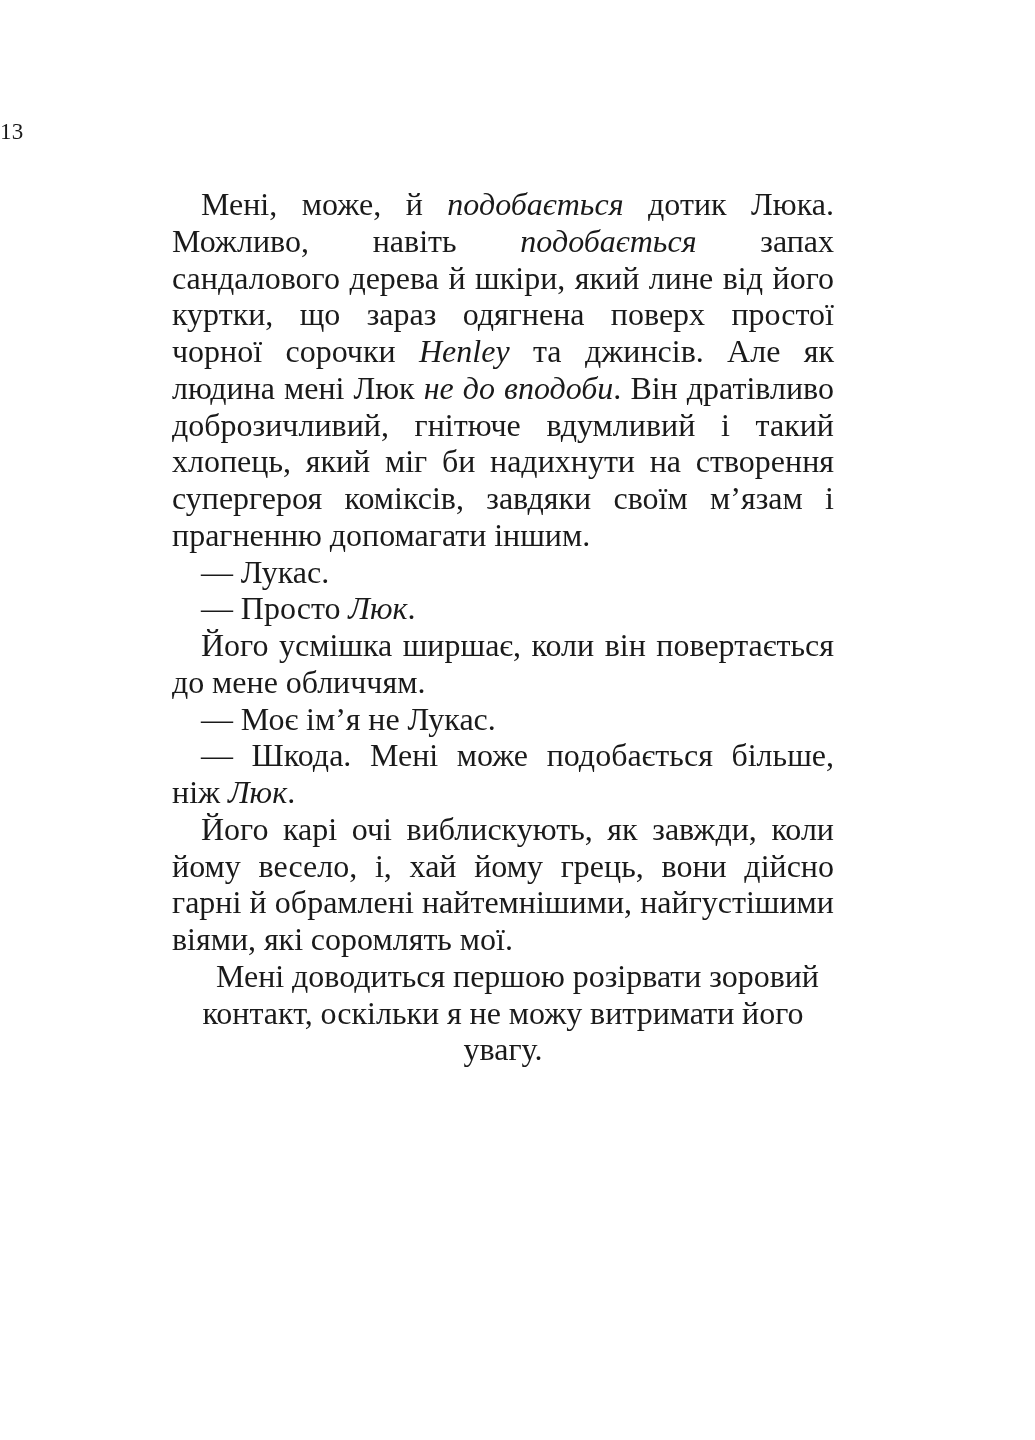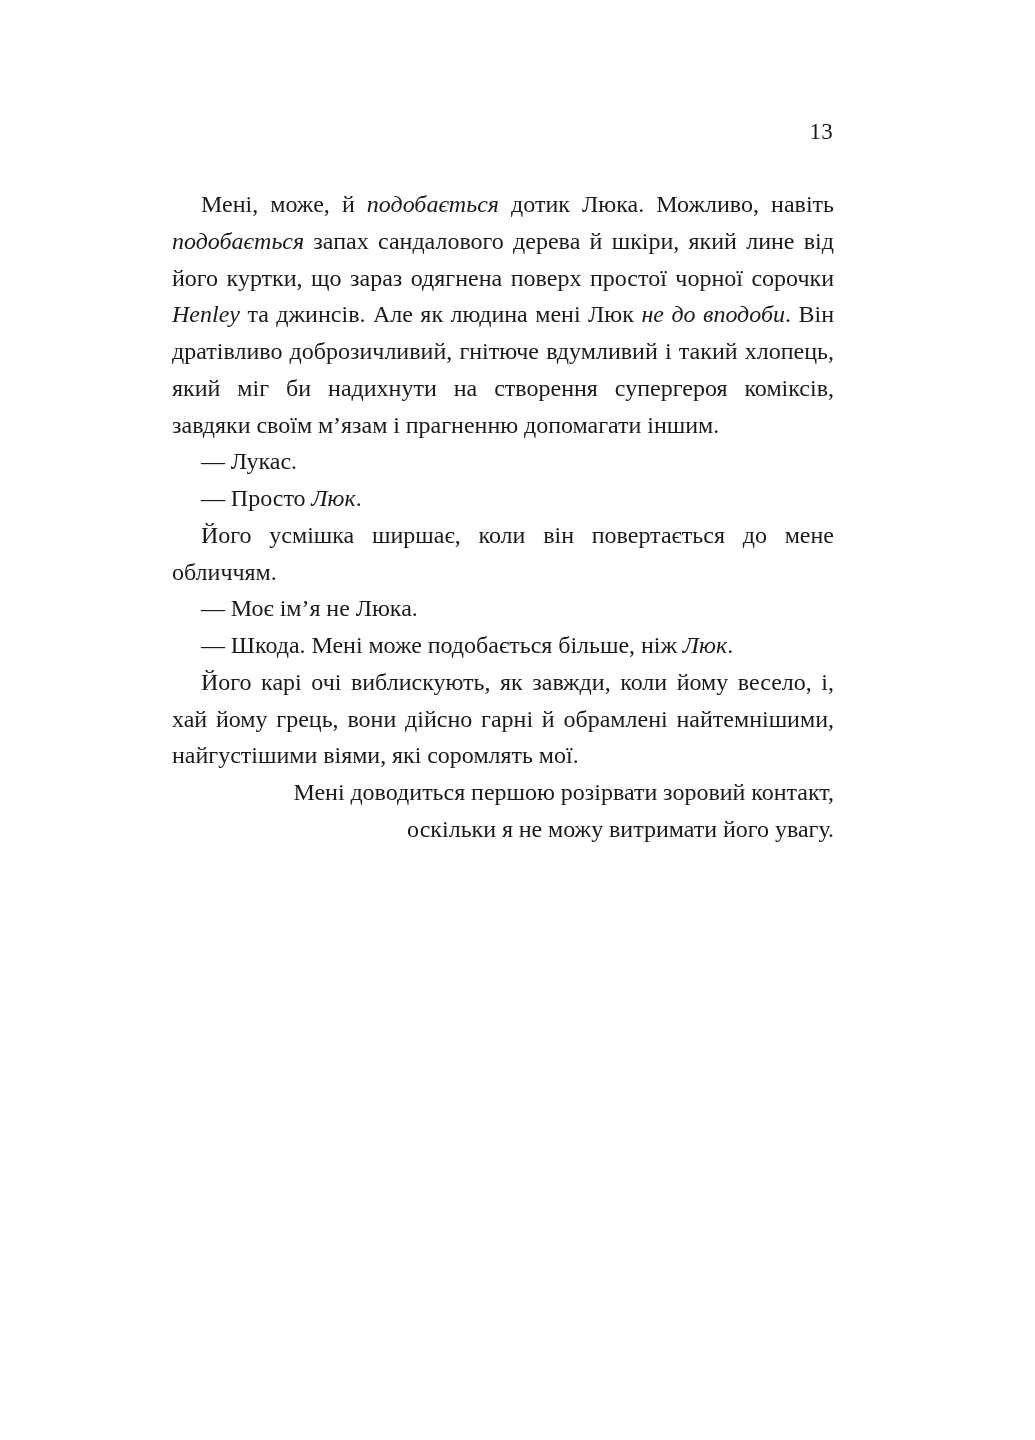--- a/index.html
+++ b/index.html
@@ -15,64 +15,63 @@
     font-family: "Liberation Serif", "DejaVu Serif", serif;
     color: #1a1a1a;
     overflow: hidden;
     -webkit-font-smoothing: antialiased;
   }
   .folio {
     position: absolute;
     top: 118px;
     left: 0;
     width: 833px;
-    text-align: right;
     font-size: 23px;
     line-height: 28px;
     color: #1a1a1a;
     letter-spacing: 0.3px;
   }
   .textblock {
     position: absolute;
     top: 186px;
     left: 172px;
     width: 662px;
-    font-size: 24px;
+    font-size: 32px;
     line-height: 36.75px;
     text-align: justify;
     text-justify: inter-word;
     color: #1a1a1a;
     word-spacing: -0.2px;
   }
   .textblock p {
     margin: 0;
     text-indent: 29px;
     text-align: justify;
   }
   .textblock p:last-child {
     text-align: justify;
   }
   .textblock p.last-short {
-    text-align: right;
+    text-align: center;
   }
   em, .ital {
     font-style: italic;
   }
 </style>
 </head>
 <body>
 
 <div class="page">
 
   <div class="folio">13</div>
 
   <div class="textblock">
       <p><span>Мені, може, й </span><em>подобається</em><span> дотик Люка. Можливо, навіть </span><em>подобається</em><span> запах сандалового дерева й шкіри, який лине від його куртки, що зараз одягнена поверх простої чорної сорочки </span><em>Henley</em><span> та джинсів. Але як людина мені Люк </span><em>не до вподоби</em><span>. Він дратівливо доброзичливий, гнітюче вдумливий і такий хлопець, який міг би надихнути на створення супергероя коміксів, завдяки своїм м’язам і прагненню допомагати іншим.</span></p>
       <p><span>— Лукас.</span></p>
       <p><span>— Просто </span><em>Люк</em><span>.</span></p>
       <p><span>Його усмішка ширшає, коли він повертається до мене обличчям.</span></p>
-      <p><span>— Моє ім’я не Люка.</span></p>
+      <p><span>— Моє ім’я не Лукас.</span></p>
       <p><span>— Шкода. Мені може подобається більше, ніж </span><em>Люк</em><span>.</span></p>
       <p><span>Його карі очі виблискують, як завжди, коли йому весело, і, хай йому грець, вони дійсно гарні й обрамлені найтемнішими, найгустішими віями, які соромлять мої.</span></p>
       <p class="last-short"><span>Мені доводиться першою розірвати зоровий контакт, оскільки я не можу витримати його увагу.</span></p>
     </div>
 
 </div>
 
 </body></html>

